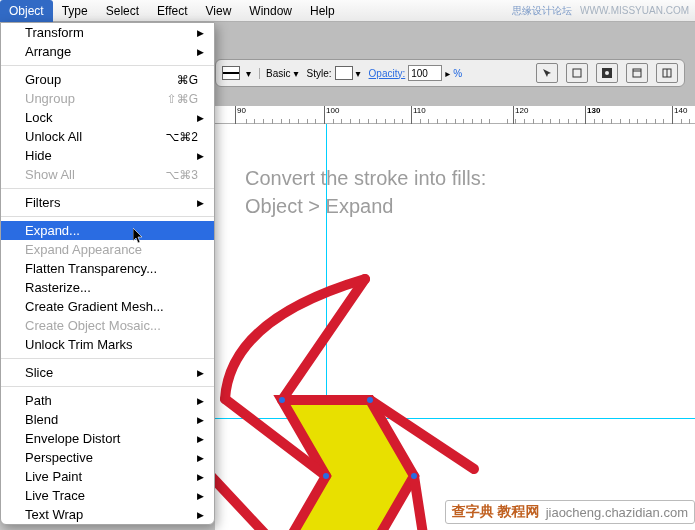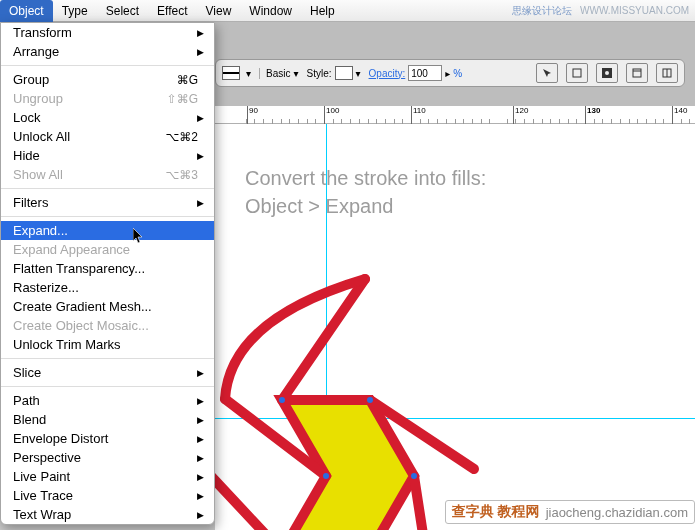--- a/index.html
+++ b/index.html
@@ -28,21 +28,21 @@
 .canvas { position: absolute; top: 124px; left: 215px; right: 0; bottom: 0; background: #fff; }
 .guide { position: absolute; background: #00d0ff; }
 .guide.v { width: 1px; top: 0; bottom: 0; }
 .guide.h { height: 1px; left: 0; right: 0; }
 
 .annotation { position: absolute; color: #9c9c9c; font-size: 20px; line-height: 28px; font-family: Georgia, serif; }
 
 .shape-svg { position: absolute; overflow: visible; }
 
 .dropdown { position: absolute; top: 22px; left: 0; width: 215px; background: #fff; border: 1px solid #a6a6a6; border-radius: 0 0 6px 6px; box-shadow: 2px 4px 12px rgba(0,0,0,0.35); font-size: 13px; z-index: 100; }
-.dd-item { display: flex; align-items: center; height: 19px; padding: 0 18px 0 12px; position: relative; }
+.dd-item { display: flex; align-items: center; height: 19px; padding: 0 18px 0 24px; position: relative; }
 .dd-item.disabled { color: #a8a8a8; text-align: right; }
 .dd-item.highlighted { background: #2a6ce2; color: #fff; }
 .dd-sep { height: 1px; background: #ddd; margin: 4px 0; }
 .dd-arrow { position: absolute; right: 10px; }
 .dd-shortcut { position: absolute; right: 16px; font-size: 12px; }
 .dd-cursor { position: absolute; }
 
 .watermark { position: absolute; right: 0; bottom: 6px; color: #666; font-size: 13px; background: rgba(255,255,255,0.7); border: 1px solid #bbb; padding: 2px 6px; border-radius: 3px; display: flex; align-items: center; gap: 6px; }
 .watermark .cn { color: #c06020; font-size: 14px; font-weight: bold; }
 .watermark .en { color: #888; font-size: 13px; }
@@ -114,21 +114,21 @@
     <div class="tool-btn">
         <svg viewBox="0 0 12 12">
           <rect x="2" y="2" width="8" height="8" fill="none" stroke="#333"></rect>
           <line x1="6" y1="2" x2="6" y2="10" stroke="#333"></line>
         </svg>
       </div>
   </div>
 </div>
 
 <div class="ruler-h">
-    <div class="ruler-tick" style="left: 32px;">90</div>
+    <div class="ruler-tick" style="left: 20px;">90</div>
     <div class="ruler-minor" style="left: 30.7px;"></div>
     <div class="ruler-minor" style="left: 39.4px;"></div>
     <div class="ruler-minor" style="left: 48.1px;"></div>
     <div class="ruler-minor" style="left: 56.8px;"></div>
     <div class="ruler-minor" style="left: 65.5px;"></div>
     <div class="ruler-minor" style="left: 74.2px;"></div>
     <div class="ruler-minor" style="left: 82.9px;"></div>
     <div class="ruler-minor" style="left: 91.6px;"></div>
     <div class="ruler-minor" style="left: 100.3px;"></div>
     <div class="ruler-tick" style="left: 109px;">100</div>

